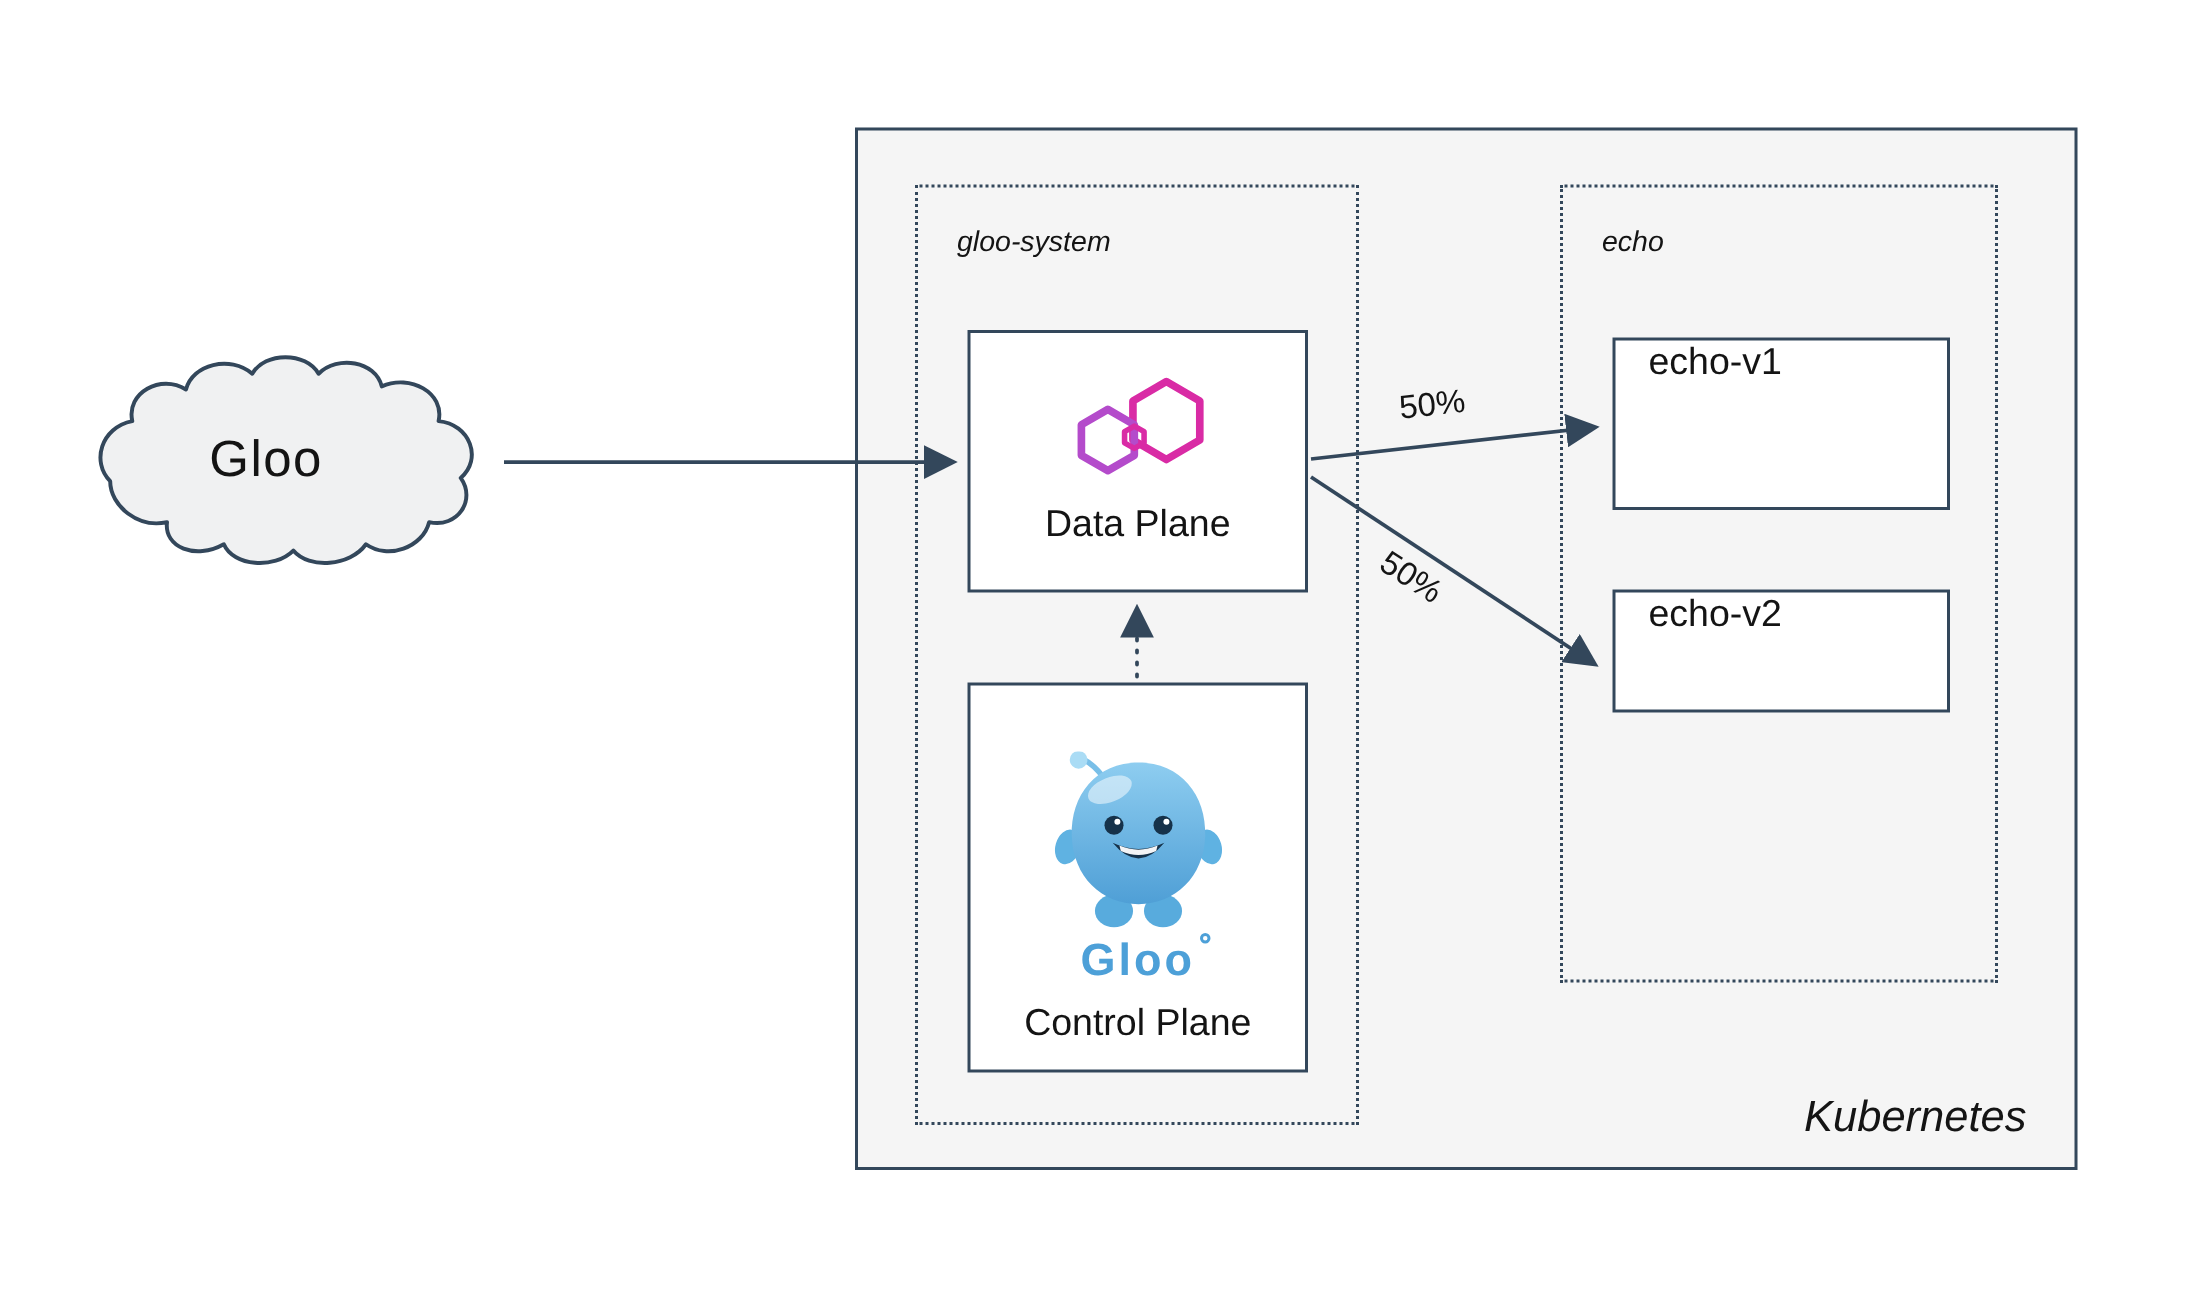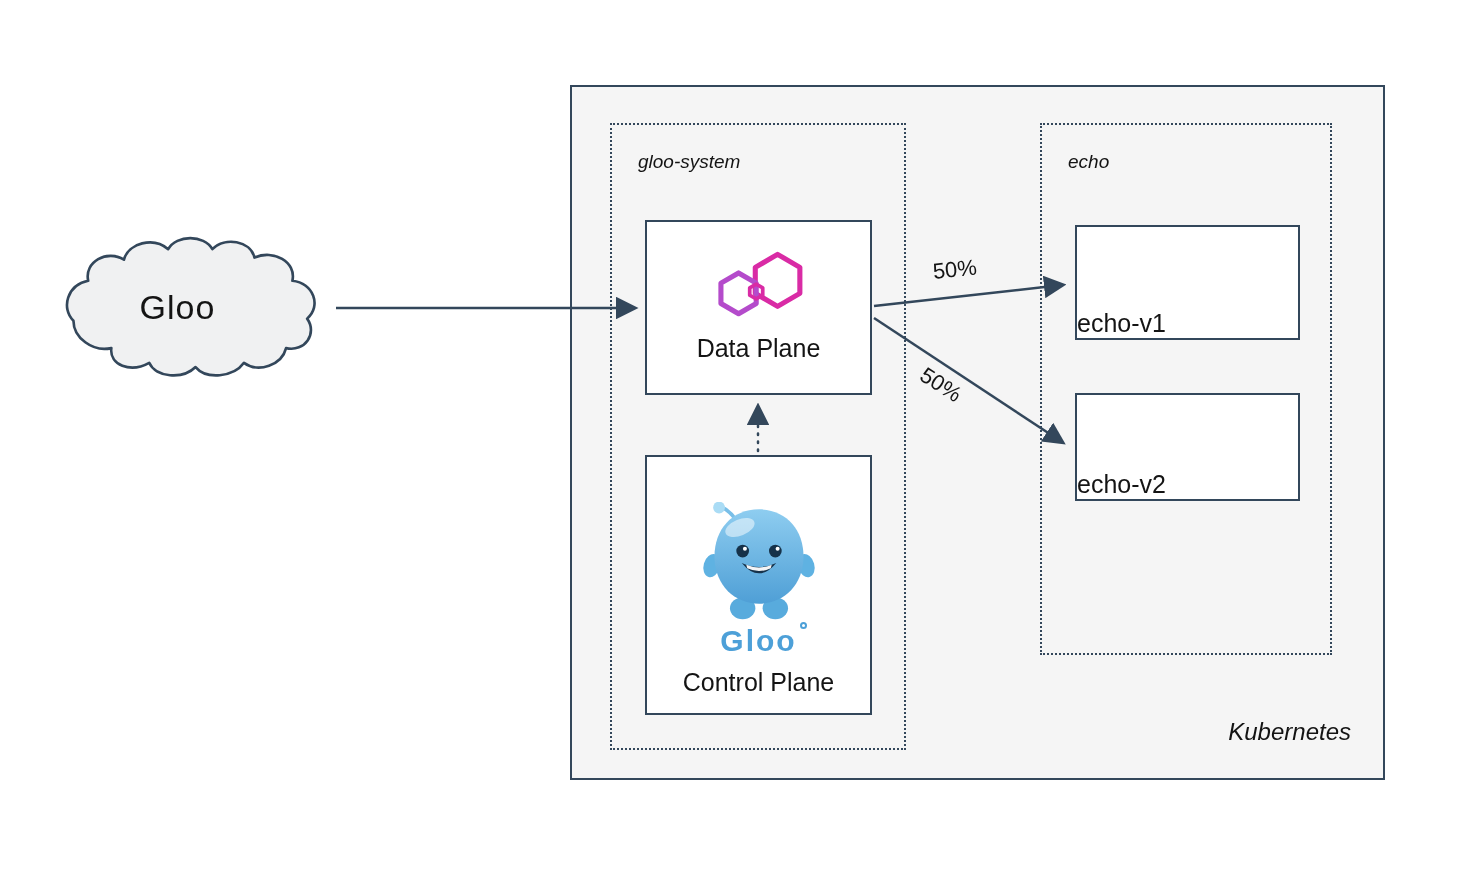--- a/index.html
+++ b/index.html
@@ -19,22 +19,22 @@
     background:#ffffff;
     overflow:hidden;
   }
   
   .k8s-box{
     position:absolute;left:570px;top:85px;width:815px;height:695px;
     background:var(--k8s-fill);
     border:2px solid var(--stroke);
   }
   .k8s-label{
-    position:absolute;right:32px;bottom:32px;
-    font-style:italic;font-size:24px;color:var(--ink);
+    position:absolute;right:32px;bottom:16px;
+    font-style:italic;font-size:29px;color:var(--ink);
   }
   .ns-box{
     position:absolute;
     border:2px dotted var(--stroke);
     background:transparent;
   }
   .ns-gloo{left:610px;top:123px;width:296px;height:627px;}
   .ns-echo{left:1040px;top:123px;width:292px;height:532px;}
   .ns-label{
     position:absolute;left:26px;top:26px;
@@ -52,25 +52,25 @@
     display:flex;flex-direction:column;align-items:center;justify-content:center;
     gap:6px;padding-bottom:6px;
   }
   .node-controlplane{
     left:645px;top:455px;width:227px;height:260px;
     display:flex;flex-direction:column;align-items:center;justify-content:flex-end;
     gap:4px;padding-bottom:16px;
   }
   .node-label{font-size:25px;color:var(--ink);}
   .node-echo{
-    display:flex;align-items:flex-end;justify-content:flex-start;
-    font-size:25px;
+    display:flex;align-items:flex-start;justify-content:flex-start;
+    padding-left:22px;font-size:25px;
   }
   .node-echo-v1{left:1075px;top:225px;width:225px;height:115px;}
-  .node-echo-v2{left:1075px;top:393px;width:225px;height:108px;}
+  .node-echo-v2{left:1075px;top:393px;width:225px;height:82px;}
   
   .cloud-wrap{
     position:absolute;left:52px;top:226px;width:285px;height:168px;
   }
   .cloud-wrap svg{display:block;}
   .cloud-label{
     position:absolute;left:44%;top:48%;transform:translate(-50%,-50%);
     font-size:34px;color:var(--ink);letter-spacing:1px;
   }
   

